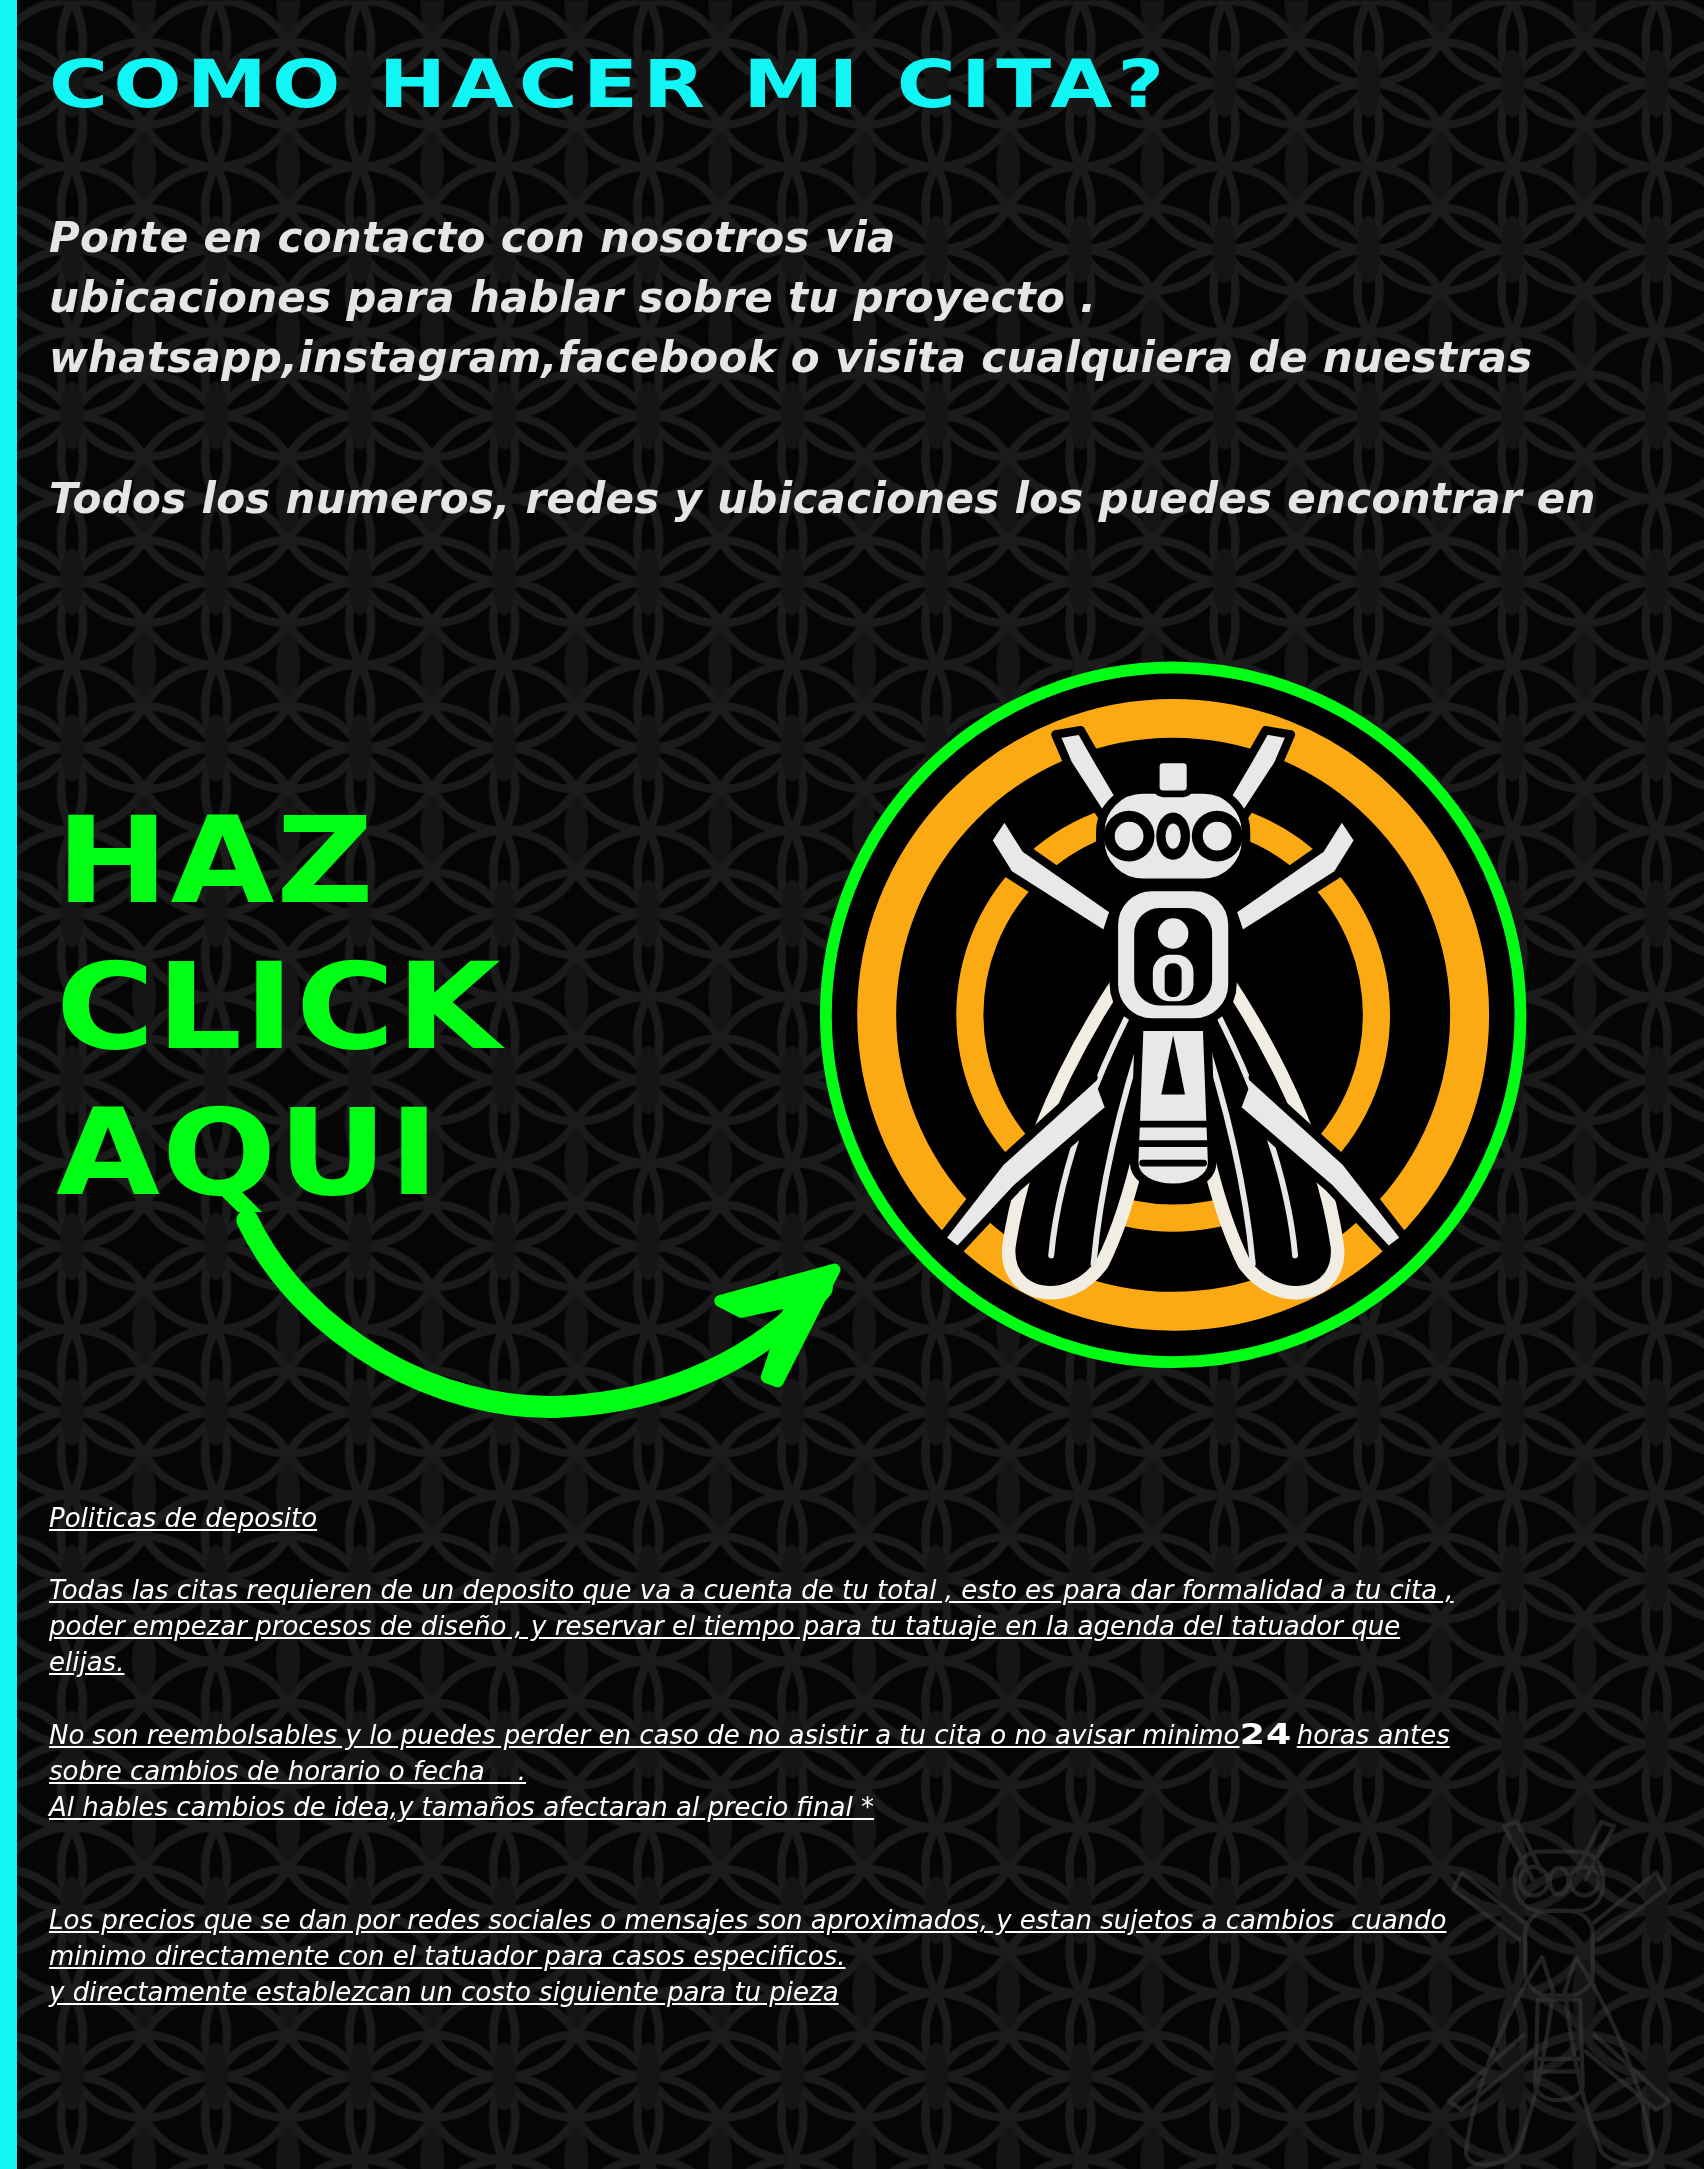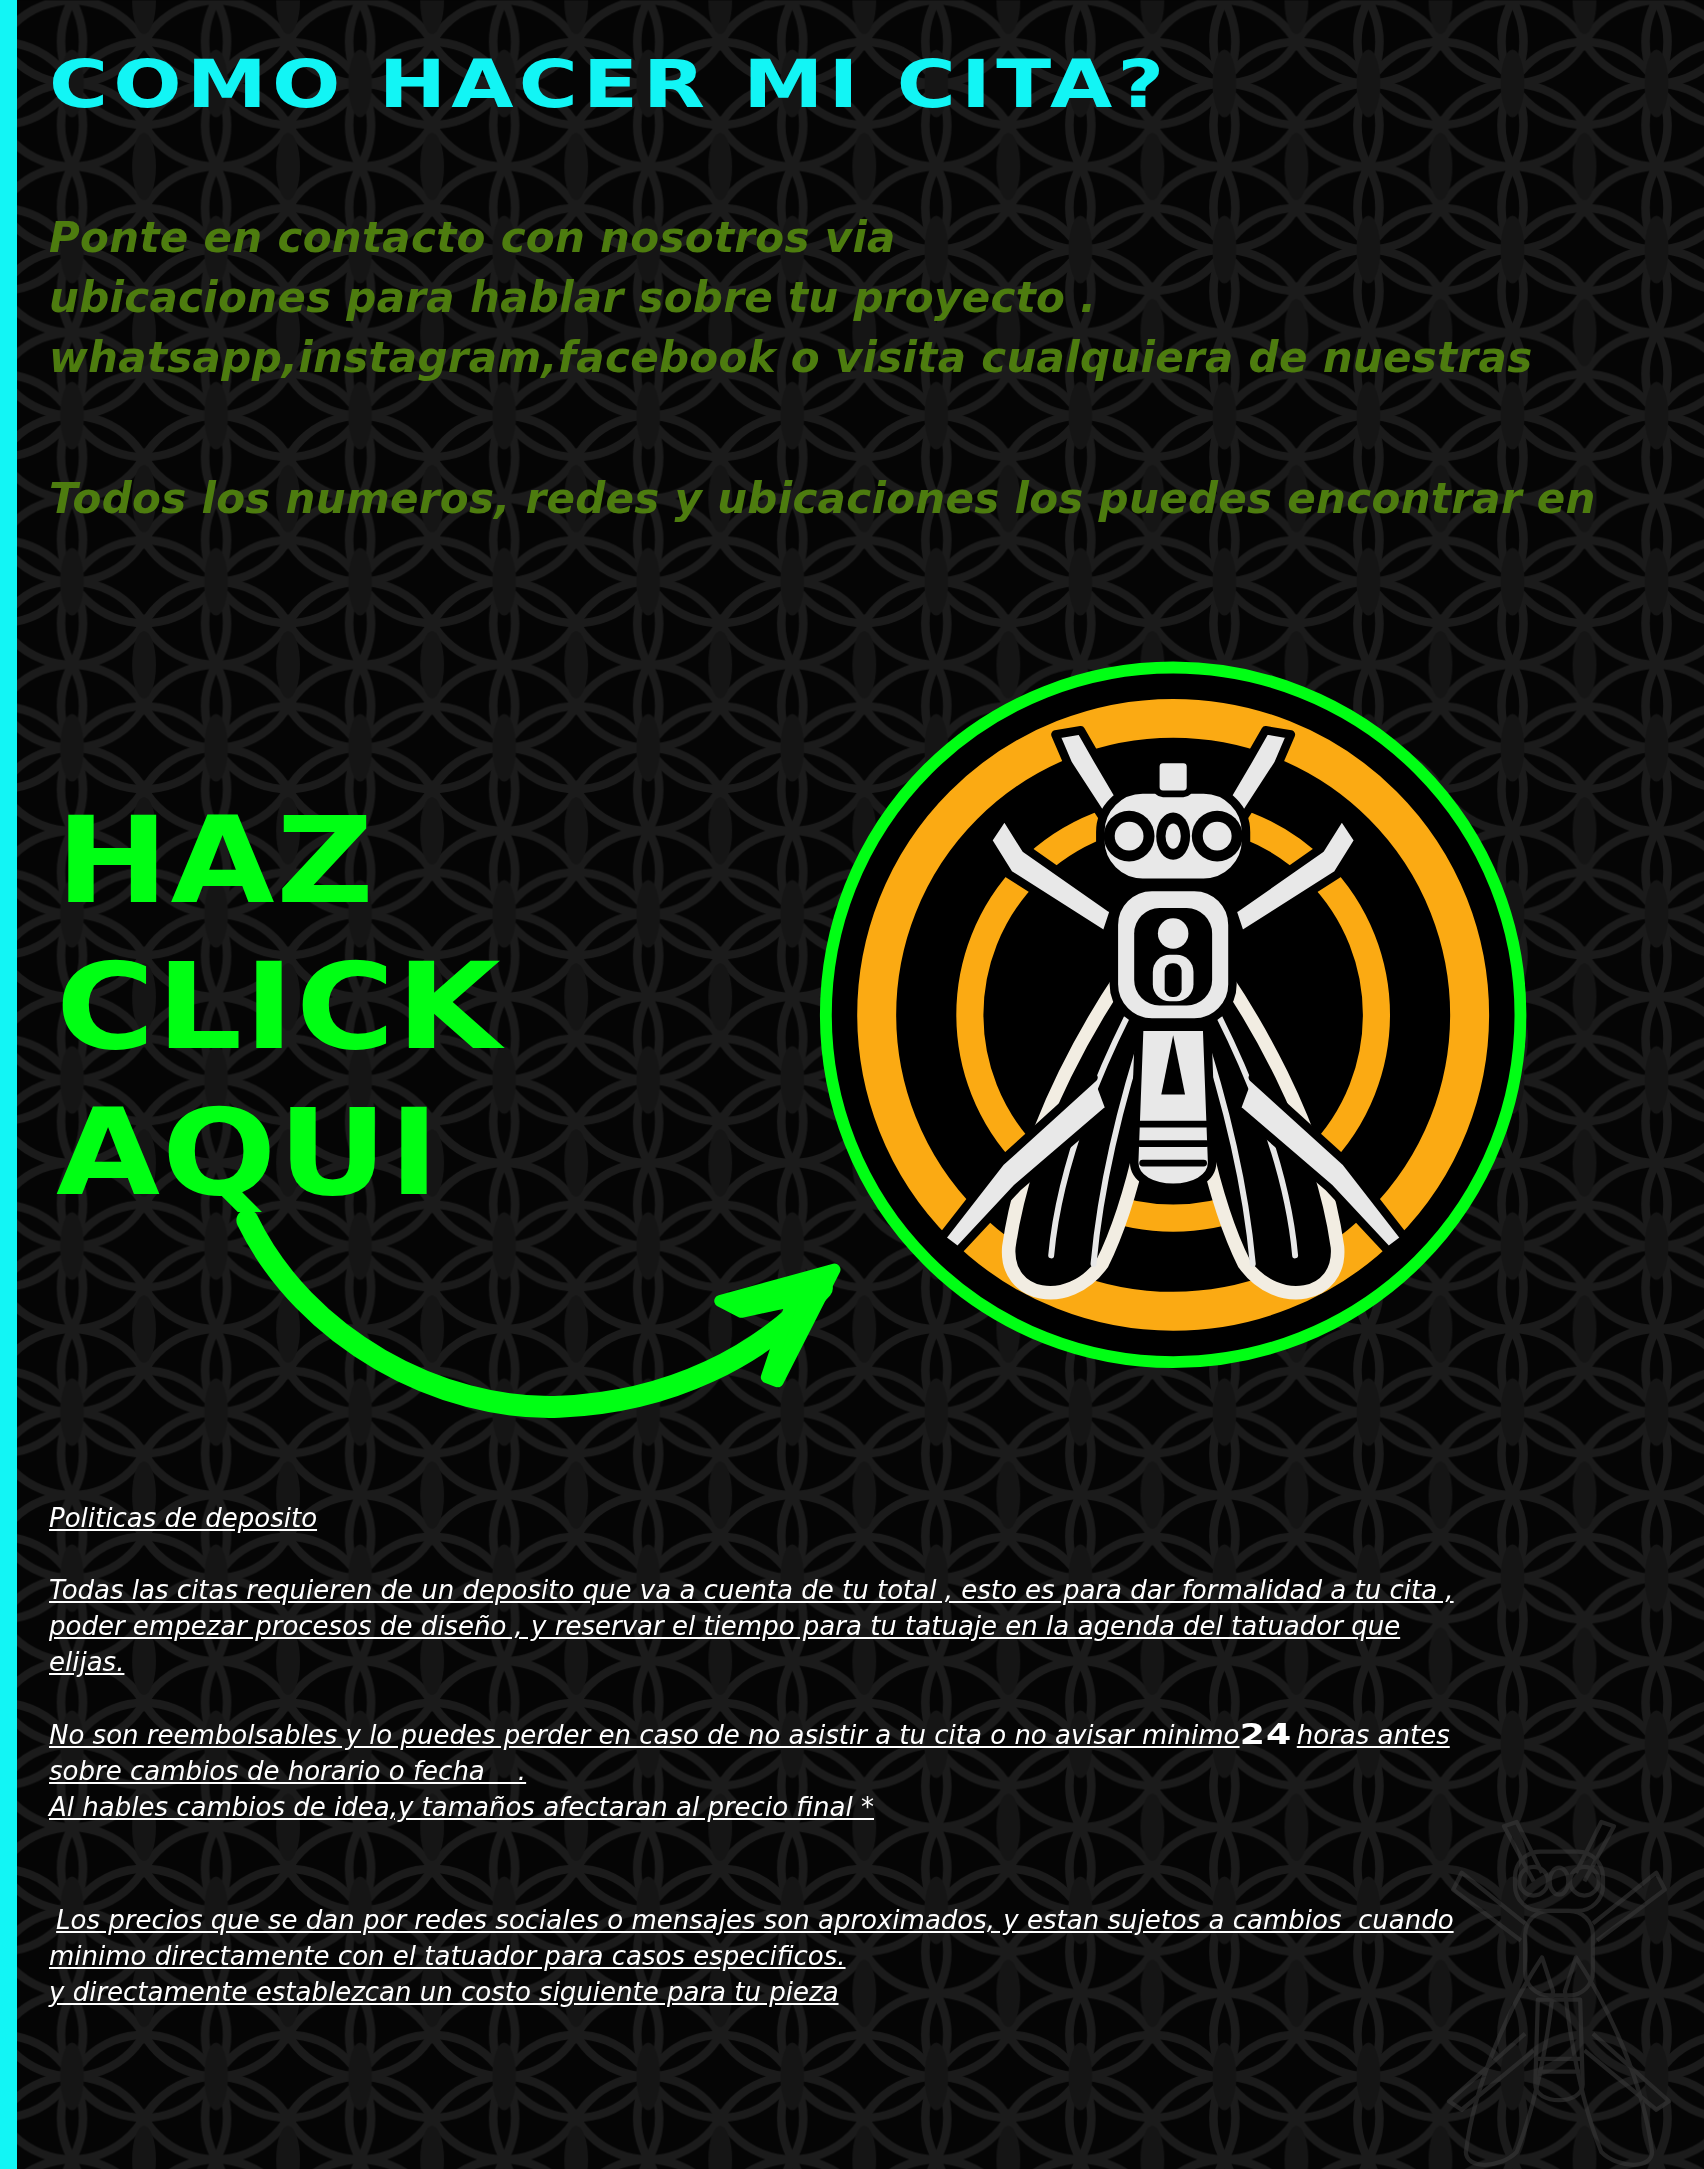--- a/index.html
+++ b/index.html
@@ -18,21 +18,21 @@
   .title {
     position: absolute; left: 49px; top: 49px; z-index: 3;
     font-family: "DejaVu Sans", sans-serif; font-weight: bold;
     font-size: 66px; line-height: 71px; letter-spacing: 4.2px;
     color: #12F5F5; transform: scaleX(1.22); transform-origin: left top;
     white-space: nowrap;
   }
   .intro {
     position: absolute; left: 49px; z-index: 3;
     font-family: "DejaVu Sans", sans-serif; font-style: italic; font-weight: bold;
-    font-size: 42px; line-height: 60px; color: #4d7c0f; white-space: nowrap;
+    font-size: 42px; line-height: 60px; color: #e5e5e5; white-space: nowrap;
     letter-spacing: 0.3px;
   }
   .intro .line { display: block; }
   .cta {
     position: absolute; left: 56px; top: 788px; z-index: 3;
     font-family: "DejaVu Sans", sans-serif; font-weight: bold;
     color: #00FF14; font-size: 120px; line-height: 146px;
     transform: scaleX(1.12); transform-origin: left top; letter-spacing: 1.7px;
   }
   .cta span { display: block; }
@@ -178,17 +178,17 @@
   <span class="line">poder empezar procesos de diseño , y reservar el tiempo para tu tatuaje en la agenda del tatuador que</span>
   <span class="line">elijas.</span>
   <span class="gap"></span>
   <span class="line">
     <span>No son reembolsables y lo puedes perder en caso de no asistir a tu cita o no avisar minimo</span><span class="bold24">24</span><span>horas antes</span>
   </span>
   <span class="line" style="white-space:pre;">sobre cambios de horario o fecha    .</span>
   <span class="line">Al hables cambios de idea,y tamaños afectaran al precio final *</span>
   <span class="gap"></span>
   <span class="gap" style="height:41px;"></span>
-  <span class="line" style="white-space:pre;text-align:right;">Los precios que se dan por redes sociales o mensajes son aproximados, y estan sujetos a cambios  cuando</span>
+  <span class="line" style="white-space:pre;">Los precios que se dan por redes sociales o mensajes son aproximados, y estan sujetos a cambios  cuando</span>
   <span class="line">minimo directamente con el tatuador para casos especificos.</span>
   <span class="line">y directamente establezcan un costo siguiente para tu pieza</span>
 </div>
 
 
 </body></html>

